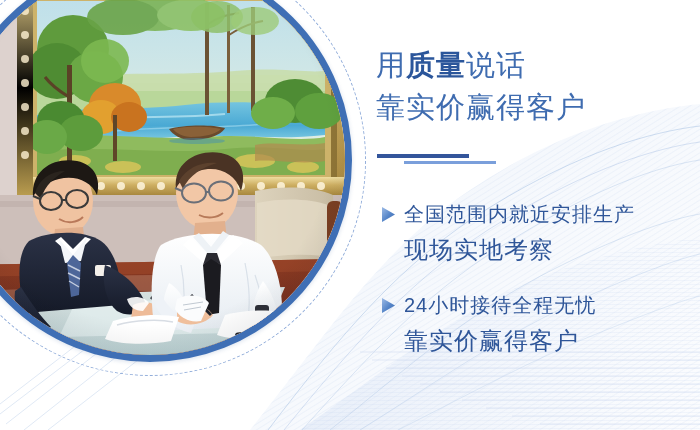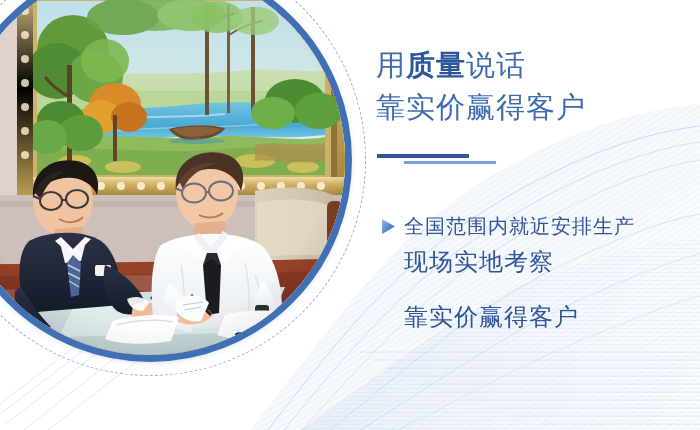--- a/index.html
+++ b/index.html
@@ -86,21 +86,21 @@
     position:absolute; left:1px; top:0;
     width:92px; height:4px;
     background:#33559b;
   }
   .div-light {
     position:absolute; left:28px; top:7px;
     width:92px; height:3px;
     background:#7a9fdb;
   }
 
-  .bullets { position:absolute; left:0px; top:208px; width:328px; }
+  .bullets { position:absolute; left:0px; top:196px; width:328px; }
   .bullet-group { margin-bottom:19px; }
   .bullet-row {
     display:flex;
     align-items:flex-start;
     height:36px;
   }
   .bullet-marker {
     width:32px; height:36px;
     display:flex; align-items:center; justify-content:center;
     flex:0 0 32px;
@@ -538,18 +538,33 @@
               </defs>
               <path d="M2,1 L15,8.5 L2,16 Z" fill="url(#triG1)"></path>
             </svg>
           </span>
           <span class="bullet-text">全国范围内就近安排生产</span>
         </div>
         <div class="bullet-sub">现场实地考察</div>
       </div>
 
       <div class="bullet-group">
+        <div class="bullet-row">
+          <span class="bullet-marker">
+            <svg width="17" height="17" viewBox="0 0 17 17">
+              <defs>
+                <linearGradient id="triG2" x1="0" y1="0" x2="1" y2="1">
+                  <stop offset="0%" stop-color="#9dbbe6"></stop>
+                  <stop offset="55%" stop-color="#5585c8"></stop>
+                  <stop offset="100%" stop-color="#3f6cb0"></stop>
+                </linearGradient>
+              </defs>
+              <path d="M2,1 L15,8.5 L2,16 Z" fill="url(#triG2)"></path>
+            </svg>
+          </span>
+          <span class="bullet-text">24小时接待全程无忧</span>
+        </div>
         <div class="bullet-sub">靠实价赢得客户</div>
       </div>
 
     </div>
   </div>
 </div>
 
 </body></html>

